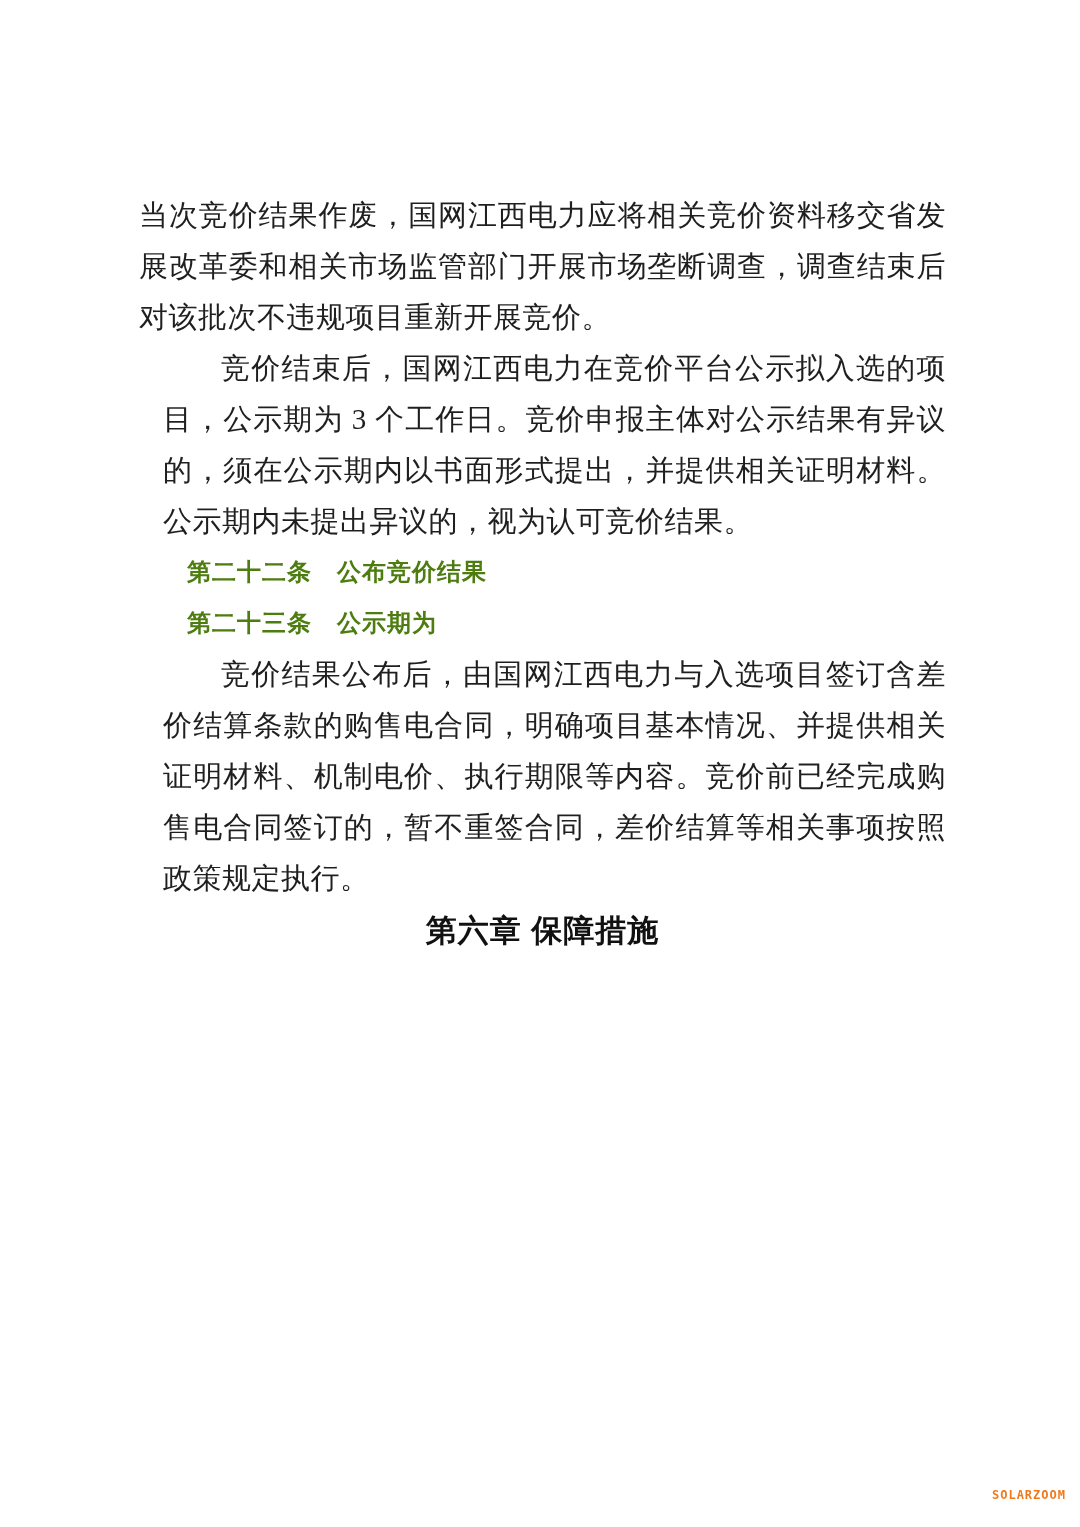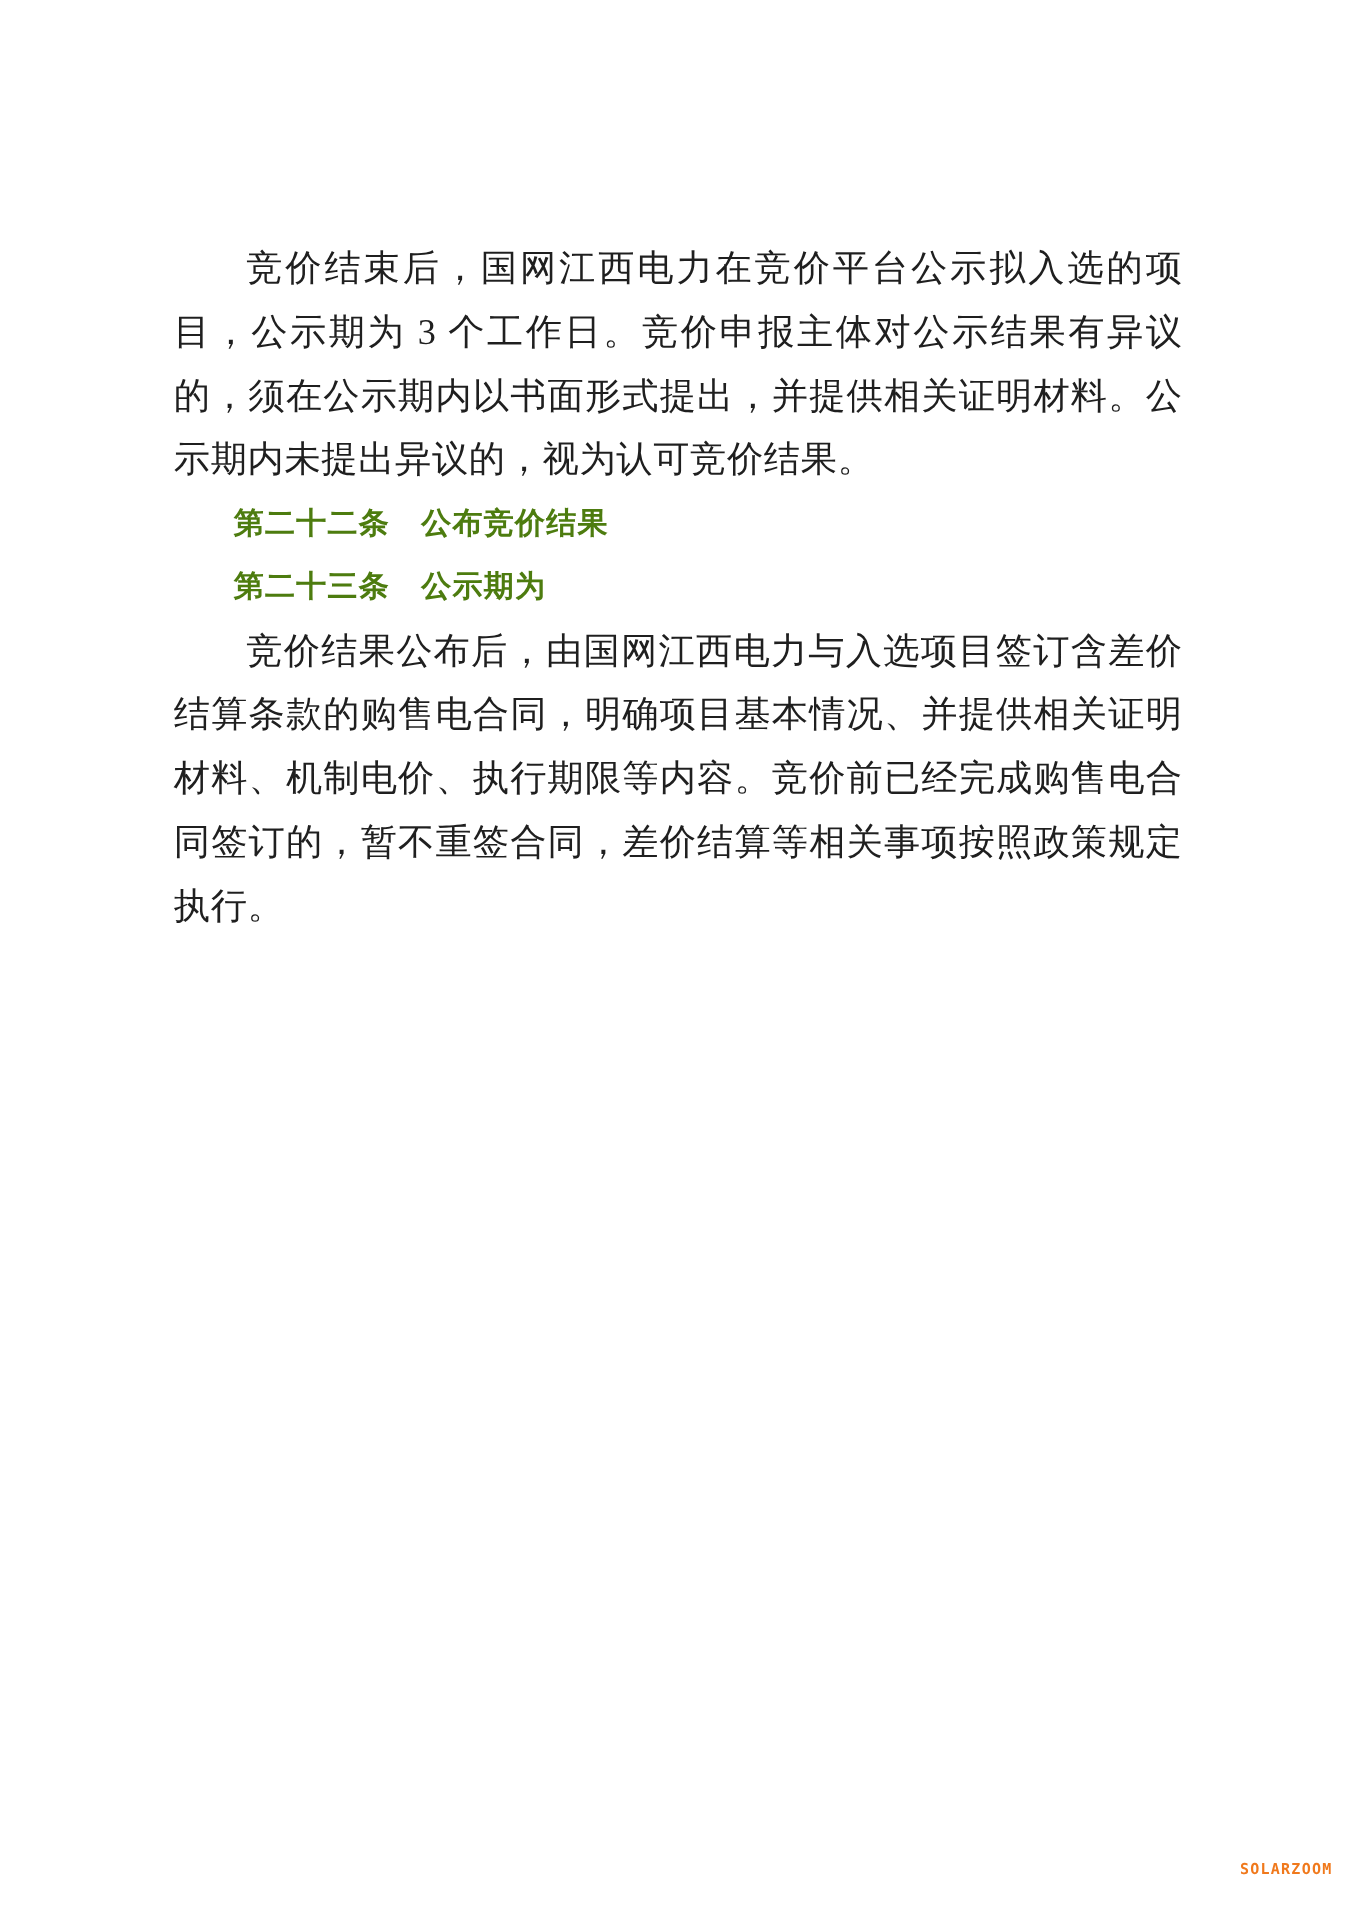--- a/index.html
+++ b/index.html
@@ -24,20 +24,21 @@
   .para {
     margin: 0;
     font-size: 29px;
     line-height: 51px;
     color: #1f1f1f;
     text-align: justify;
     letter-spacing: 0.5px;
   }
   .para.indent {
     text-indent: 2em;
+    margin-left: 24px;
   }
   .article-heading {
     margin: 0;
     font-size: 24px;
     line-height: 51px;
     color: #4d7c0f;
     font-weight: bold;
     text-indent: 2em;
     letter-spacing: 1px;
   }
@@ -59,20 +60,22 @@
     font-size: 12px;
     font-weight: bold;
     letter-spacing: 1px;
   }
 </style>
 </head>
 <body>
 
 <div class="page" style="background: rgb(255, 255, 255);">
   <div class="text-block">
+    <p class="para">当次竞价结果作废，国网江西电力应将相关竞价资料移交省发展改革委和相关市场监管部门开展市场垄断调查，调查结束后对该批次不违规项目重新开展竞价。</p>
     <p class="para indent">竞价结束后，国网江西电力在竞价平台公示拟入选的项目，公示期为 3 个工作日。竞价申报主体对公示结果有异议的，须在公示期内以书面形式提出，并提供相关证明材料。公示期内未提出异议的，视为认可竞价结果。</p>
     <p class="article-heading">第二十二条　公布竞价结果</p>
     <p class="article-heading">第二十三条　公示期为</p>
     <p class="para indent">竞价结果公布后，由国网江西电力与入选项目签订含差价结算条款的购售电合同，明确项目基本情况、并提供相关证明材料、机制电价、执行期限等内容。竞价前已经完成购售电合同签订的，暂不重签合同，差价结算等相关事项按照政策规定执行。</p>
+    <h2 class="chapter-heading">第六章 保障措施</h2>
   </div>
 
   <div class="watermark" style="color: rgb(240, 121, 28);">SOLARZOOM</div>
 </div>
 
 </body></html>

